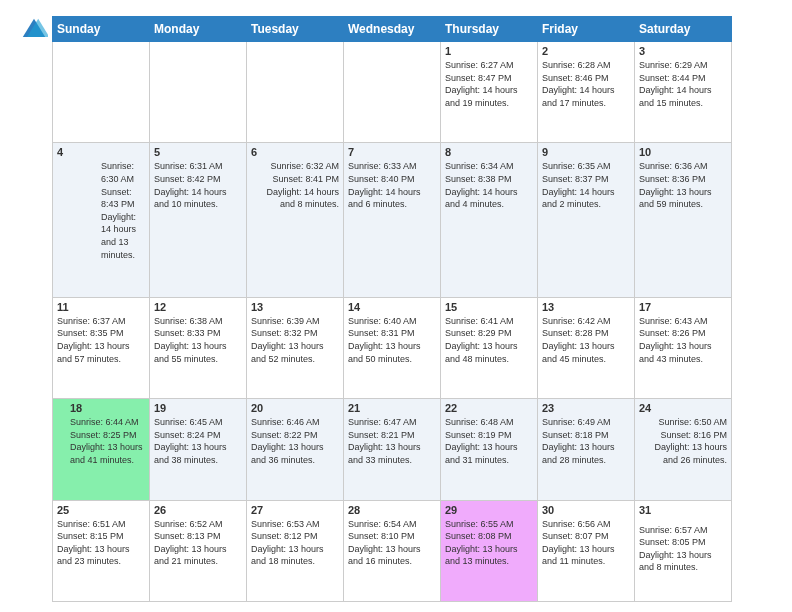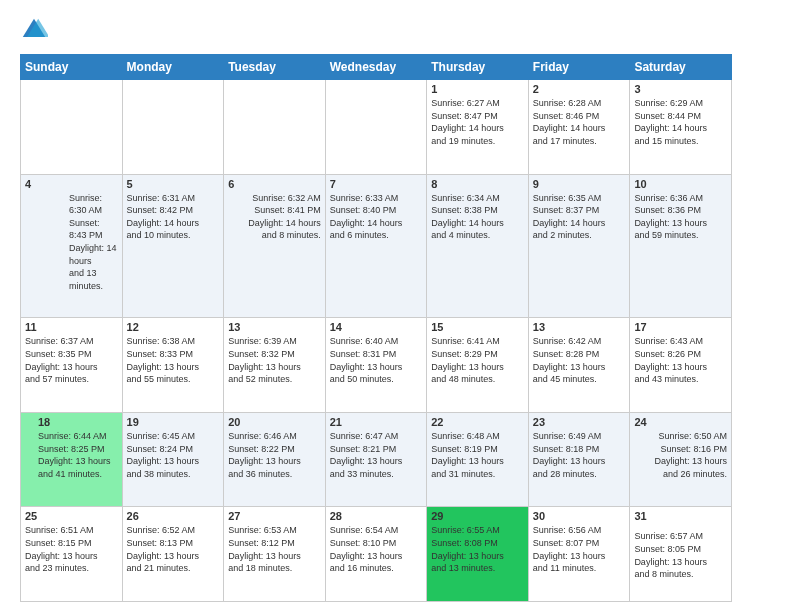--- a/index.html
+++ b/index.html
@@ -8,21 +8,21 @@
       height: 612px;
       font-family: Arial, sans-serif;
       background: #fff;
       overflow: hidden;
     }
     .page {
       width: 752px;
       height: 612px;
       padding: 16px 20px 10px 20px;
       display: flex;
-      flex-direction: column;
+      flex-direction: row;
     }
     .header {
       display: flex;
       justify-content: space-between;
       align-items: flex-start;
       margin-bottom: 10px;
     }
     .logo {
       display: flex;
       align-items: center;
@@ -335,21 +335,21 @@
 Daylight: 13 hours
 and 18 minutes.</div>
           </td>
           <td style="background: rgb(255, 255, 255);">
             <span class="day-num">28</span>
             <div class="day-info" style="white-space: pre-line;">Sunrise: 6:54 AM
 Sunset: 8:10 PM
 Daylight: 13 hours
 and 16 minutes.</div>
           </td>
-          <td style="background: #22c55e;">
+          <td style="background: #f0abfc;">
             <span class="day-num">29</span>
             <div class="day-info" style="white-space: pre-line;">Sunrise: 6:55 AM
 Sunset: 8:08 PM
 Daylight: 13 hours
 and 13 minutes.</div>
           </td>
           <td style="background: rgb(255, 255, 255);">
             <span class="day-num">30</span>
             <div class="day-info" style="white-space: pre-line;">Sunrise: 6:56 AM
 Sunset: 8:07 PM

